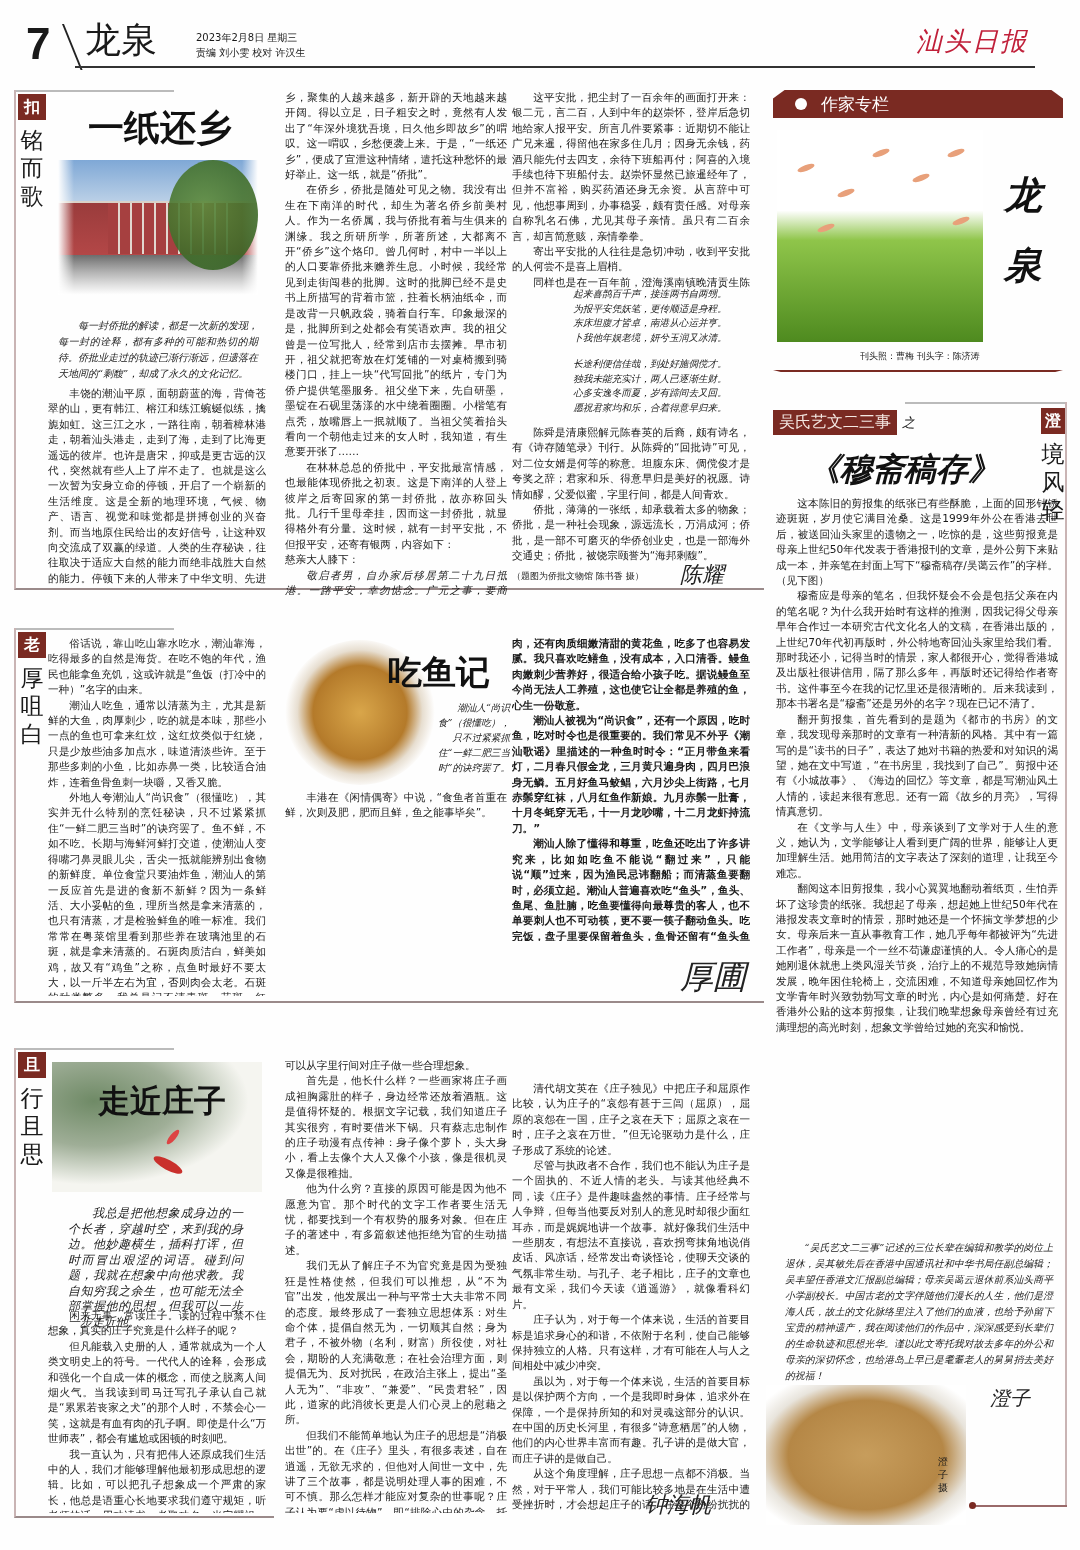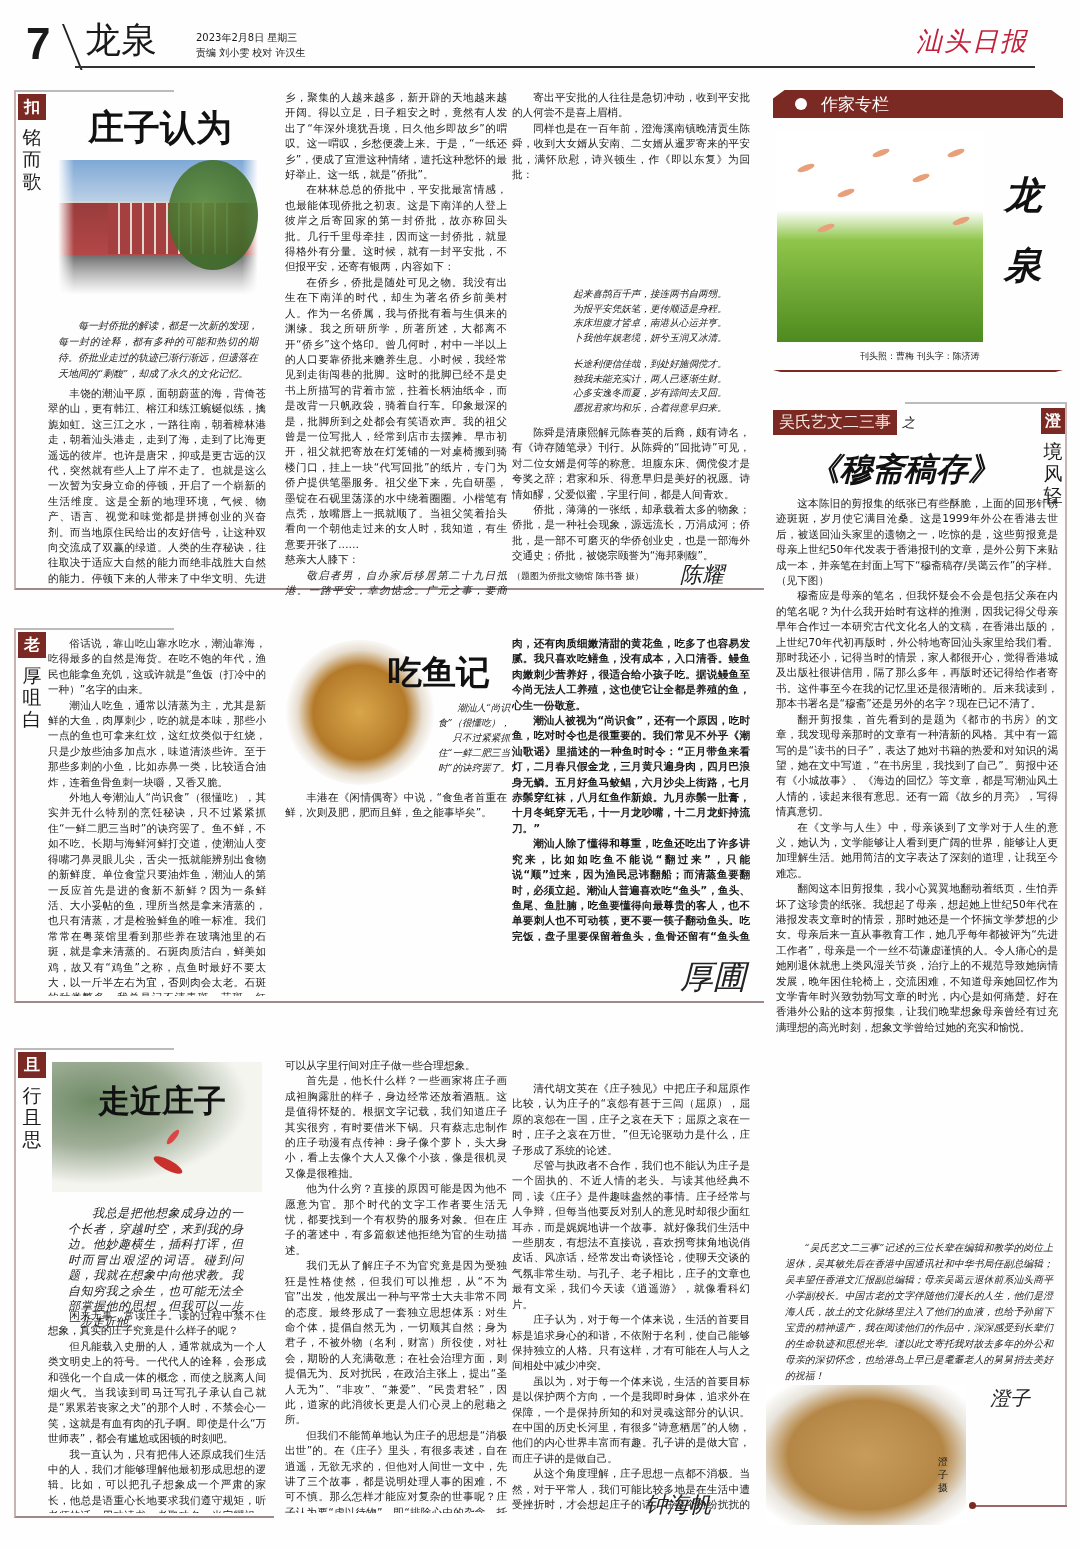--- a/index.html
+++ b/index.html
@@ -13,21 +13,21 @@
   .section-name { position: absolute; left: 85px; top: 22px; font-size: 36px; line-height: 1; font-family: "DejaVu Sans", sans-serif; }
   .meta { position: absolute; left: 196px; top: 30px; font-size: 10px; line-height: 15px; }
   .rule-top { position: absolute; left: 75px; top: 66px; width: 960px; height: 2px; background: #333; }
   .logo { position: absolute; right: 52px; top: 24px; font-family: "DejaVu Serif", serif; font-style: italic; color: #c0203a; font-size: 26px; letter-spacing: 2px; }
 
   
   .frame { position: absolute; border-left: 2px solid #c9b4b4; border-bottom: 2px solid #9a8a8a; }
   .frame-top { position: absolute; height: 2px; background: #bbb; }
   .col-tag { position: absolute; width: 28px; }
   .col-tag .tag-box { width: 28px; height: 26px; background: #7a2a22; color: #fff; font-weight: bold; font-size: 16px; text-align: center; line-height: 26px; }
-  .col-tag .tag-v { font-size: 19px; line-height: 22px; text-align: center; margin-top: 6px; width: 28px; word-break: break-all; }
+  .col-tag .tag-v { font-size: 23px; line-height: 28px; text-align: center; margin-top: 6px; width: 28px; word-break: break-all; }
 
   .body-text { position: absolute; font-size: 10.6px; line-height: 15.4px; text-align: justify; }
   .body-text p { text-indent: 2em; }
   .serif-italic { font-family: "DejaVu Serif", serif; font-style: italic; }
 
   .headline { position: absolute; font-family: "DejaVu Sans", sans-serif; font-weight: bold; color: #111; }
 
   
   .img { position: absolute; overflow: hidden; }
   .img-building {
@@ -68,38 +68,39 @@
   <div class="logo">汕头日报</div>
   <div class="rule-top"></div>
 </div>
 
 <div class="frame-top" style="left:14px; top:90px; width:160px;"></div>
 <div class="frame" style="left:14px; top:90px; width:750px; height:500px; border-right:none;"></div>
 <div class="col-tag" style="left:18px; top:94px;">
   <div class="tag-box">扣</div>
   <div class="tag-v">铭而歌</div>
 </div>
-<div class="headline" style="left:88px; top:104px; font-size:36px;">庄子认为</div>
+<div class="headline" style="left:88px; top:104px; font-size:36px;">一纸还乡</div>
 <div class="img img-building" style="left:58px; top:160px; width:200px; height:135px;">
   <div class="stripes"></div>
   <div class="tree"></div>
 </div>
 <div class="body-text serif-italic" style="left:58px; top:318px; width:200px; font-size:10px; line-height:16px; text-indent:2em;">每一封侨批的解读，都是一次新的发现，每一封的诠释，都有多种的可能和热切的期待。侨批业走过的轨迹已渐行渐远，但遗落在天地间的“剩馥”，却成了永久的文化记忆。</div>
 <div class="body-text" style="left:48px; top:386px; width:218px; height:200px; overflow:hidden;">
   <p>丰饶的潮汕平原，面朝蔚蓝的海，背倚苍翠的山，更有韩江、榕江和练江蜿蜒似练，擒旎如虹。这三江之水，一路往南，朝着樟林港走，朝着汕头港走，走到了海，走到了比海更遥远的彼岸。也许是唐宋，抑或是更古远的汉代，突然就有些人上了岸不走了。也就是这么一次暂为安身立命的停顿，开启了一个崭新的生活维度。这是全新的地理环境，气候、物产、语言、视觉和味觉都是拼搏创业的兴奋剂。而当地原住民给出的友好信号，让这种双向交流成了双赢的绿道。人类的生存秘诀，往往取决于适应大自然的能力而绝非战胜大自然的能力。停顿下来的人带来了中华文明、先进技术、生活观念；原住民腾出了居所，让出了耕地，乃至荒山野岭、热带丛林。这是一种彼此适应，彼此融洽的过程，和而不同，美美与共。在这异国他</p>
 </div>
 <div class="body-text" style="left:285px; top:90px; width:222px; height:505px; overflow:hidden;">
   <p style="text-indent:0">乡，聚集的人越来越多，新开辟的天地越来越开阔。得以立足，日子粗安之时，竟然有人发出了“年深外境犹吾境，日久他乡即故乡”的喟叹。这一喟叹，乡愁便袭上来。于是，“一纸还乡”，便成了宣泄这种情绪，遣托这种愁怀的最好举止。这一纸，就是“侨批”。</p>
+  <p>在侨乡，侨批是随处可见之物。我没有出生在下南洋的时代，却生为著名侨乡前美村人。作为一名侨属，我与侨批有着与生俱来的渊缘。我之所研所学，所著所述，大都离不开“侨乡”这个烙印。曾几何时，村中一半以上的人口要靠侨批来赡养生息。小时候，我经常见到走街闯巷的批脚。这时的批脚已经不是史书上所描写的背着市篮，拄着长柄油纸伞，而是改背一只帆政袋，骑着自行车。印象最深的是，批脚所到之处都会有笑语欢声。我的祖父曾是一位写批人，经常到店市去摆摊。早市初开，祖父就把寄放在灯笼铺的一对桌椅搬到骑楼门口，挂上一块“代写回批”的纸片，专门为侨户提供笔墨服务。祖父坐下来，先自研墨，墨锭在石砚里荡漾的水中绕着圈圈。小楷笔有点秃，放嘴唇上一抿就顺了。当祖父笑着抬头看向一个朝他走过来的女人时，我知道，有生意要开张了……</p>
   <p>在林林总总的侨批中，平安批最富情感，也最能体现侨批之初衷。这是下南洋的人登上彼岸之后寄回家的第一封侨批，故亦称回头批。几行千里母牵挂，因而这一封侨批，就显得格外有分量。这时候，就有一封平安批，不但报平安，还寄有银两，内容如下：</p>
-  <p>在侨乡，侨批是随处可见之物。我没有出生在下南洋的时代，却生为著名侨乡前美村人。作为一名侨属，我与侨批有着与生俱来的渊缘。我之所研所学，所著所述，大都离不开“侨乡”这个烙印。曾几何时，村中一半以上的人口要靠侨批来赡养生息。小时候，我经常见到走街闯巷的批脚。这时的批脚已经不是史书上所描写的背着市篮，拄着长柄油纸伞，而是改背一只帆政袋，骑着自行车。印象最深的是，批脚所到之处都会有笑语欢声。我的祖父曾是一位写批人，经常到店市去摆摊。早市初开，祖父就把寄放在灯笼铺的一对桌椅搬到骑楼门口，挂上一块“代写回批”的纸片，专门为侨户提供笔墨服务。祖父坐下来，先自研墨，墨锭在石砚里荡漾的水中绕着圈圈。小楷笔有点秃，放嘴唇上一抿就顺了。当祖父笑着抬头看向一个朝他走过来的女人时，我知道，有生意要开张了……</p>
   <p style="text-indent:0">慈亲大人膝下：</p>
   <p class="serif-italic">敬启者男，自办家后移居第二十九日抵港。一路平安，幸勿惦念。广元之事，要商量。不可乞他走来。遥先生，专为同乡营造住房，元为牙方做此钱款。药酒一件、并一件已代为挂号寄家，余大家已如代余。当勿用鸡蛋等事，后面此事，慈亲勿挂，男保出来即可。二元，三十二批，兹值轮至，寄上大洋贰元至时查收以应家用。</p>
 
 </div>
 <div class="body-text" style="left:512px; top:90px; width:238px; height:200px; overflow:hidden;">
+  <p>这平安批，把尘封了一百余年的画面打开来：银二元，言二百，人到中年的赵崇怀，登岸后急切地给家人报平安。所言几件要紧事：近期切不能让广兄来暹，得留他在家多住几月；因身无余钱，药酒只能先付去四支，余待下班船再付；阿喜的入境手续也待下班船付去。赵崇怀显然已旅暹经年了，但并不富裕，购买药酒还身无余资。从言辞中可见，他想事周到，办事稳妥，颇有责任感。对母亲自称乳名石佛，尤见其母子亲情。虽只有二百余言，却言简意赅，亲情拳拳。</p>
   <p>寄出平安批的人往往是急切冲动，收到平安批的人何尝不是喜上眉梢。</p>
   <p>同样也是在一百年前，澄海溪南镇晚清贡生陈舜，收到大女婿从安南、二女婿从暹罗寄来的平安批，满怀欣慰，诗兴顿生，作《即以东复》为回批：</p>
 </div>
 <div class="body-text serif-italic" style="left:555px; top:287px; width:190px; font-size:9.6px; line-height:14.5px; text-align:center;">
   <div>起来喜鹊百千声，接连两书自两甥。</div>
   <div>为报平安凭妖笔，更传顺适是身程。</div>
   <div>东床坦腹才皆卓，南港从心运并亨。</div>
   <div>卜我他年娱老境，妍兮玉润又冰清。</div>
   <div style="height:12px"></div>
   <div>长途利便信佳哉，到处好施倜傥才。</div>

